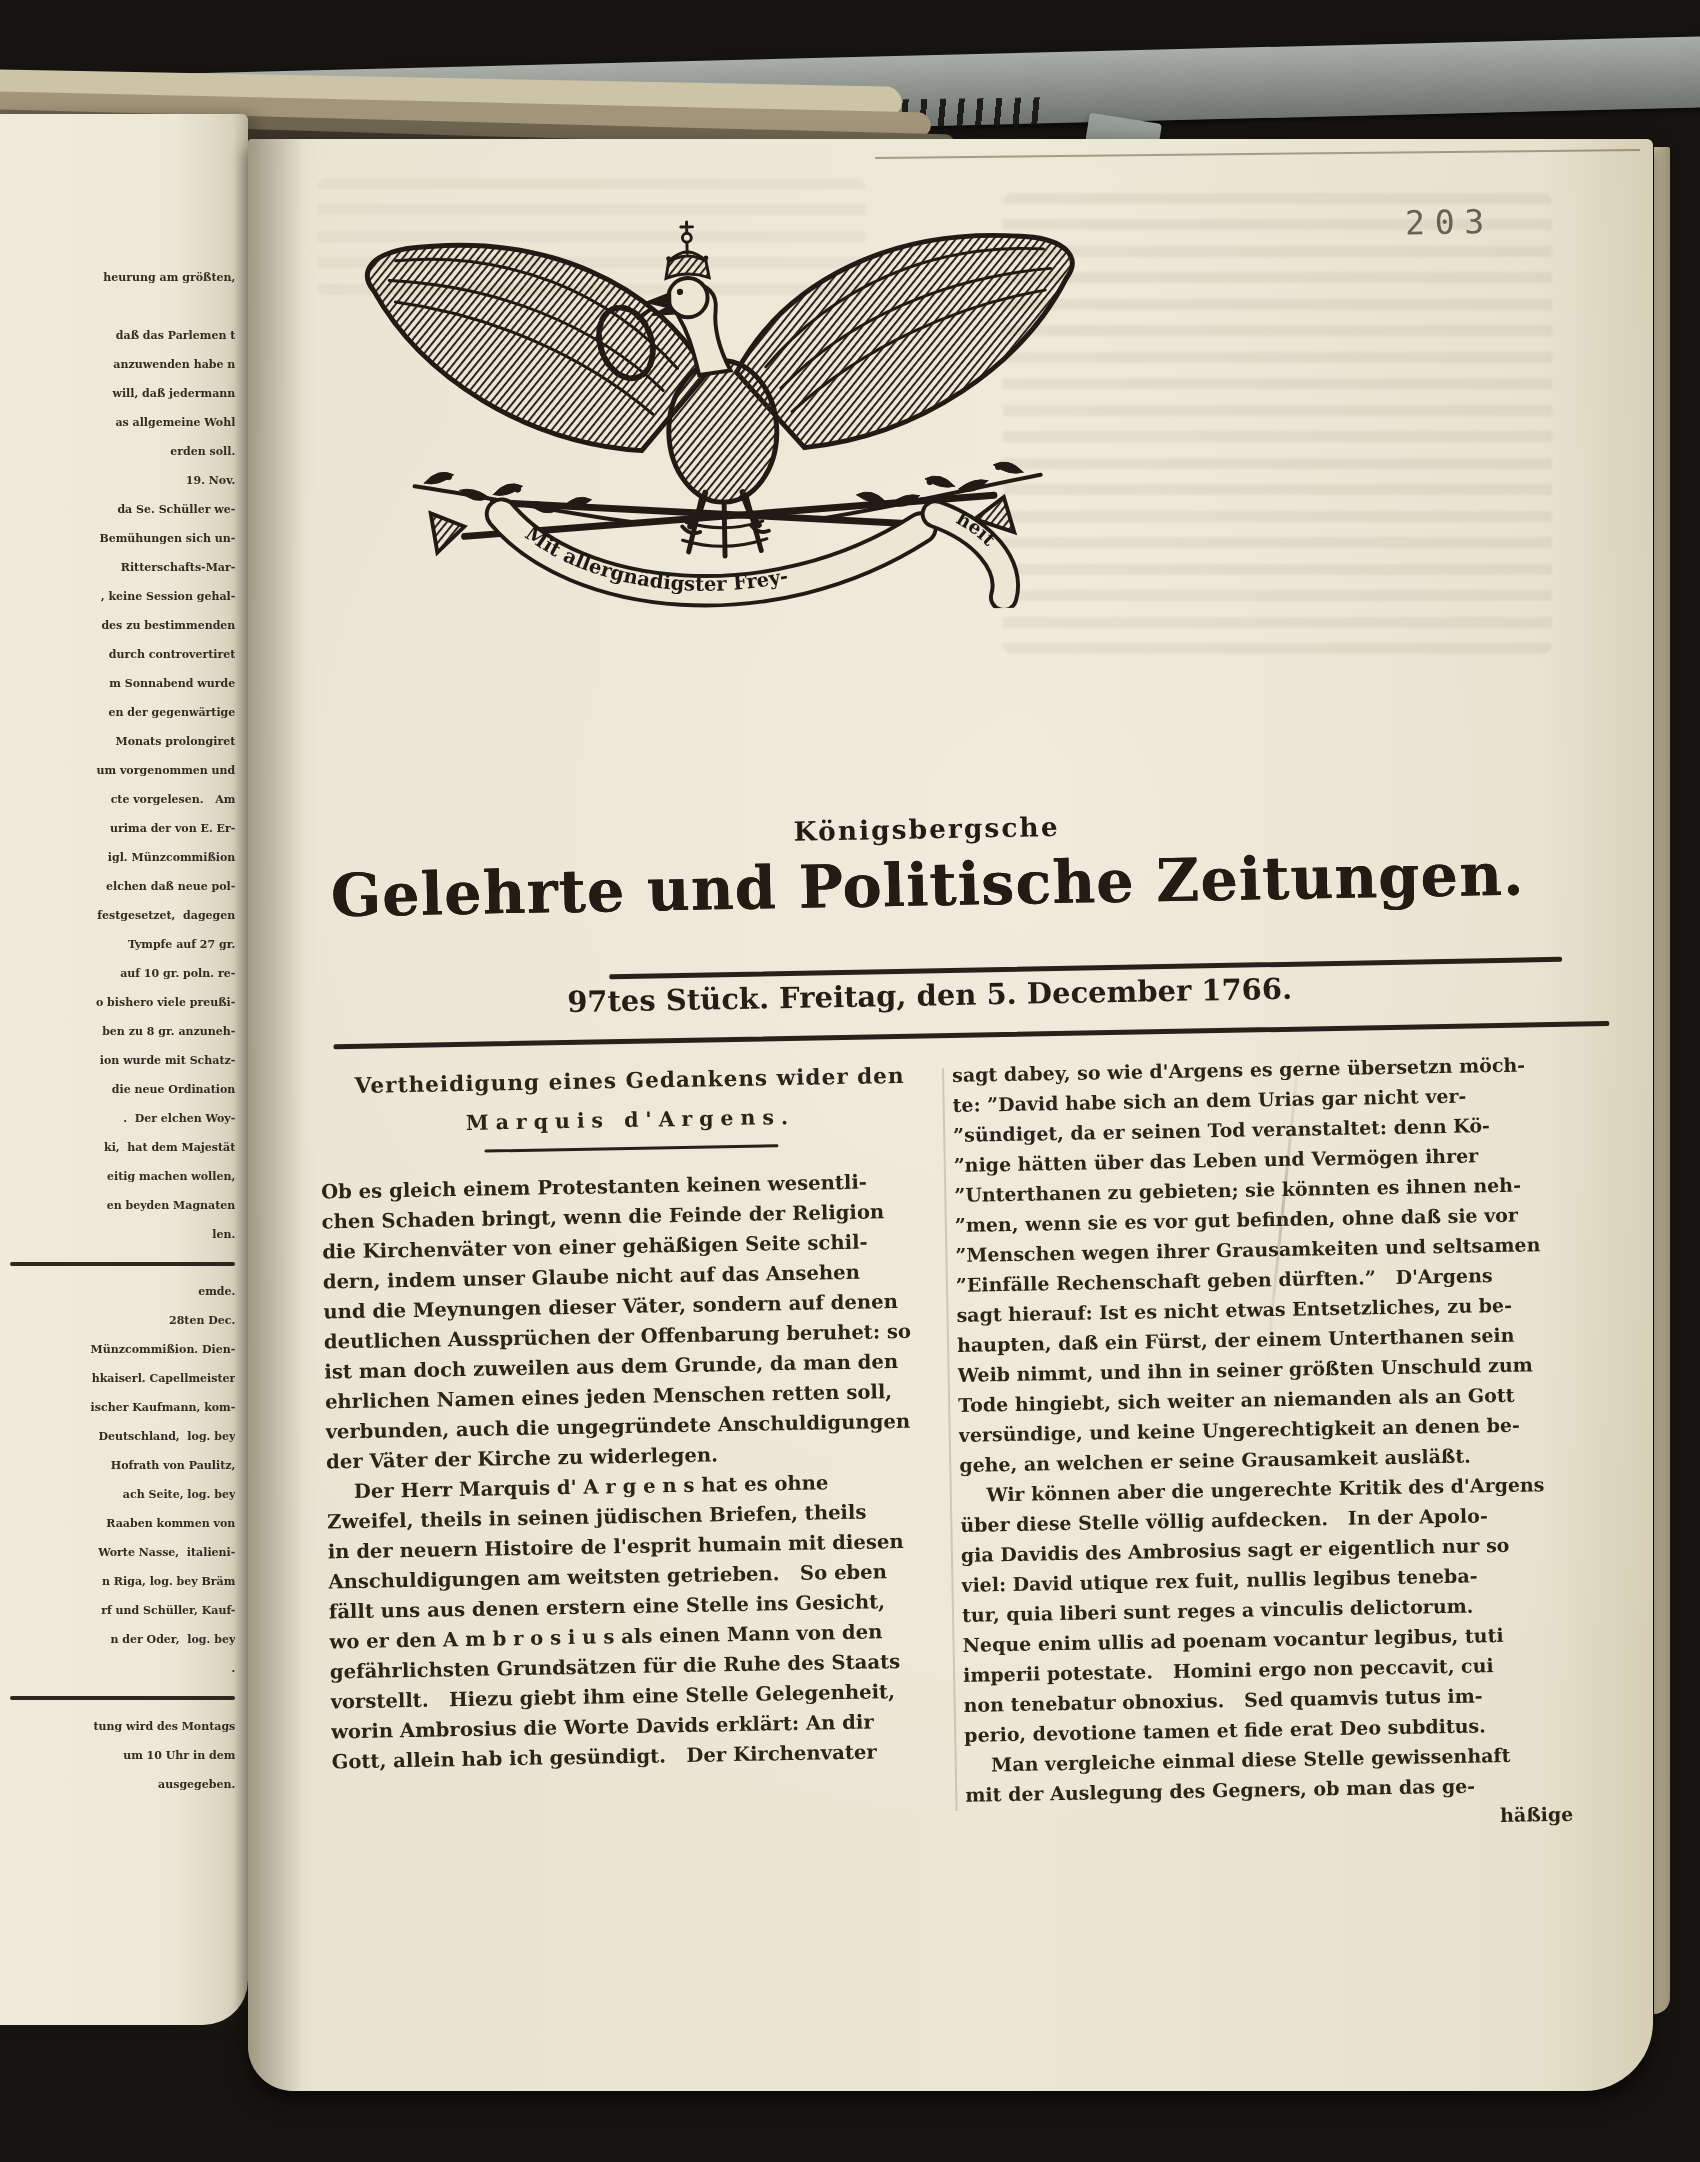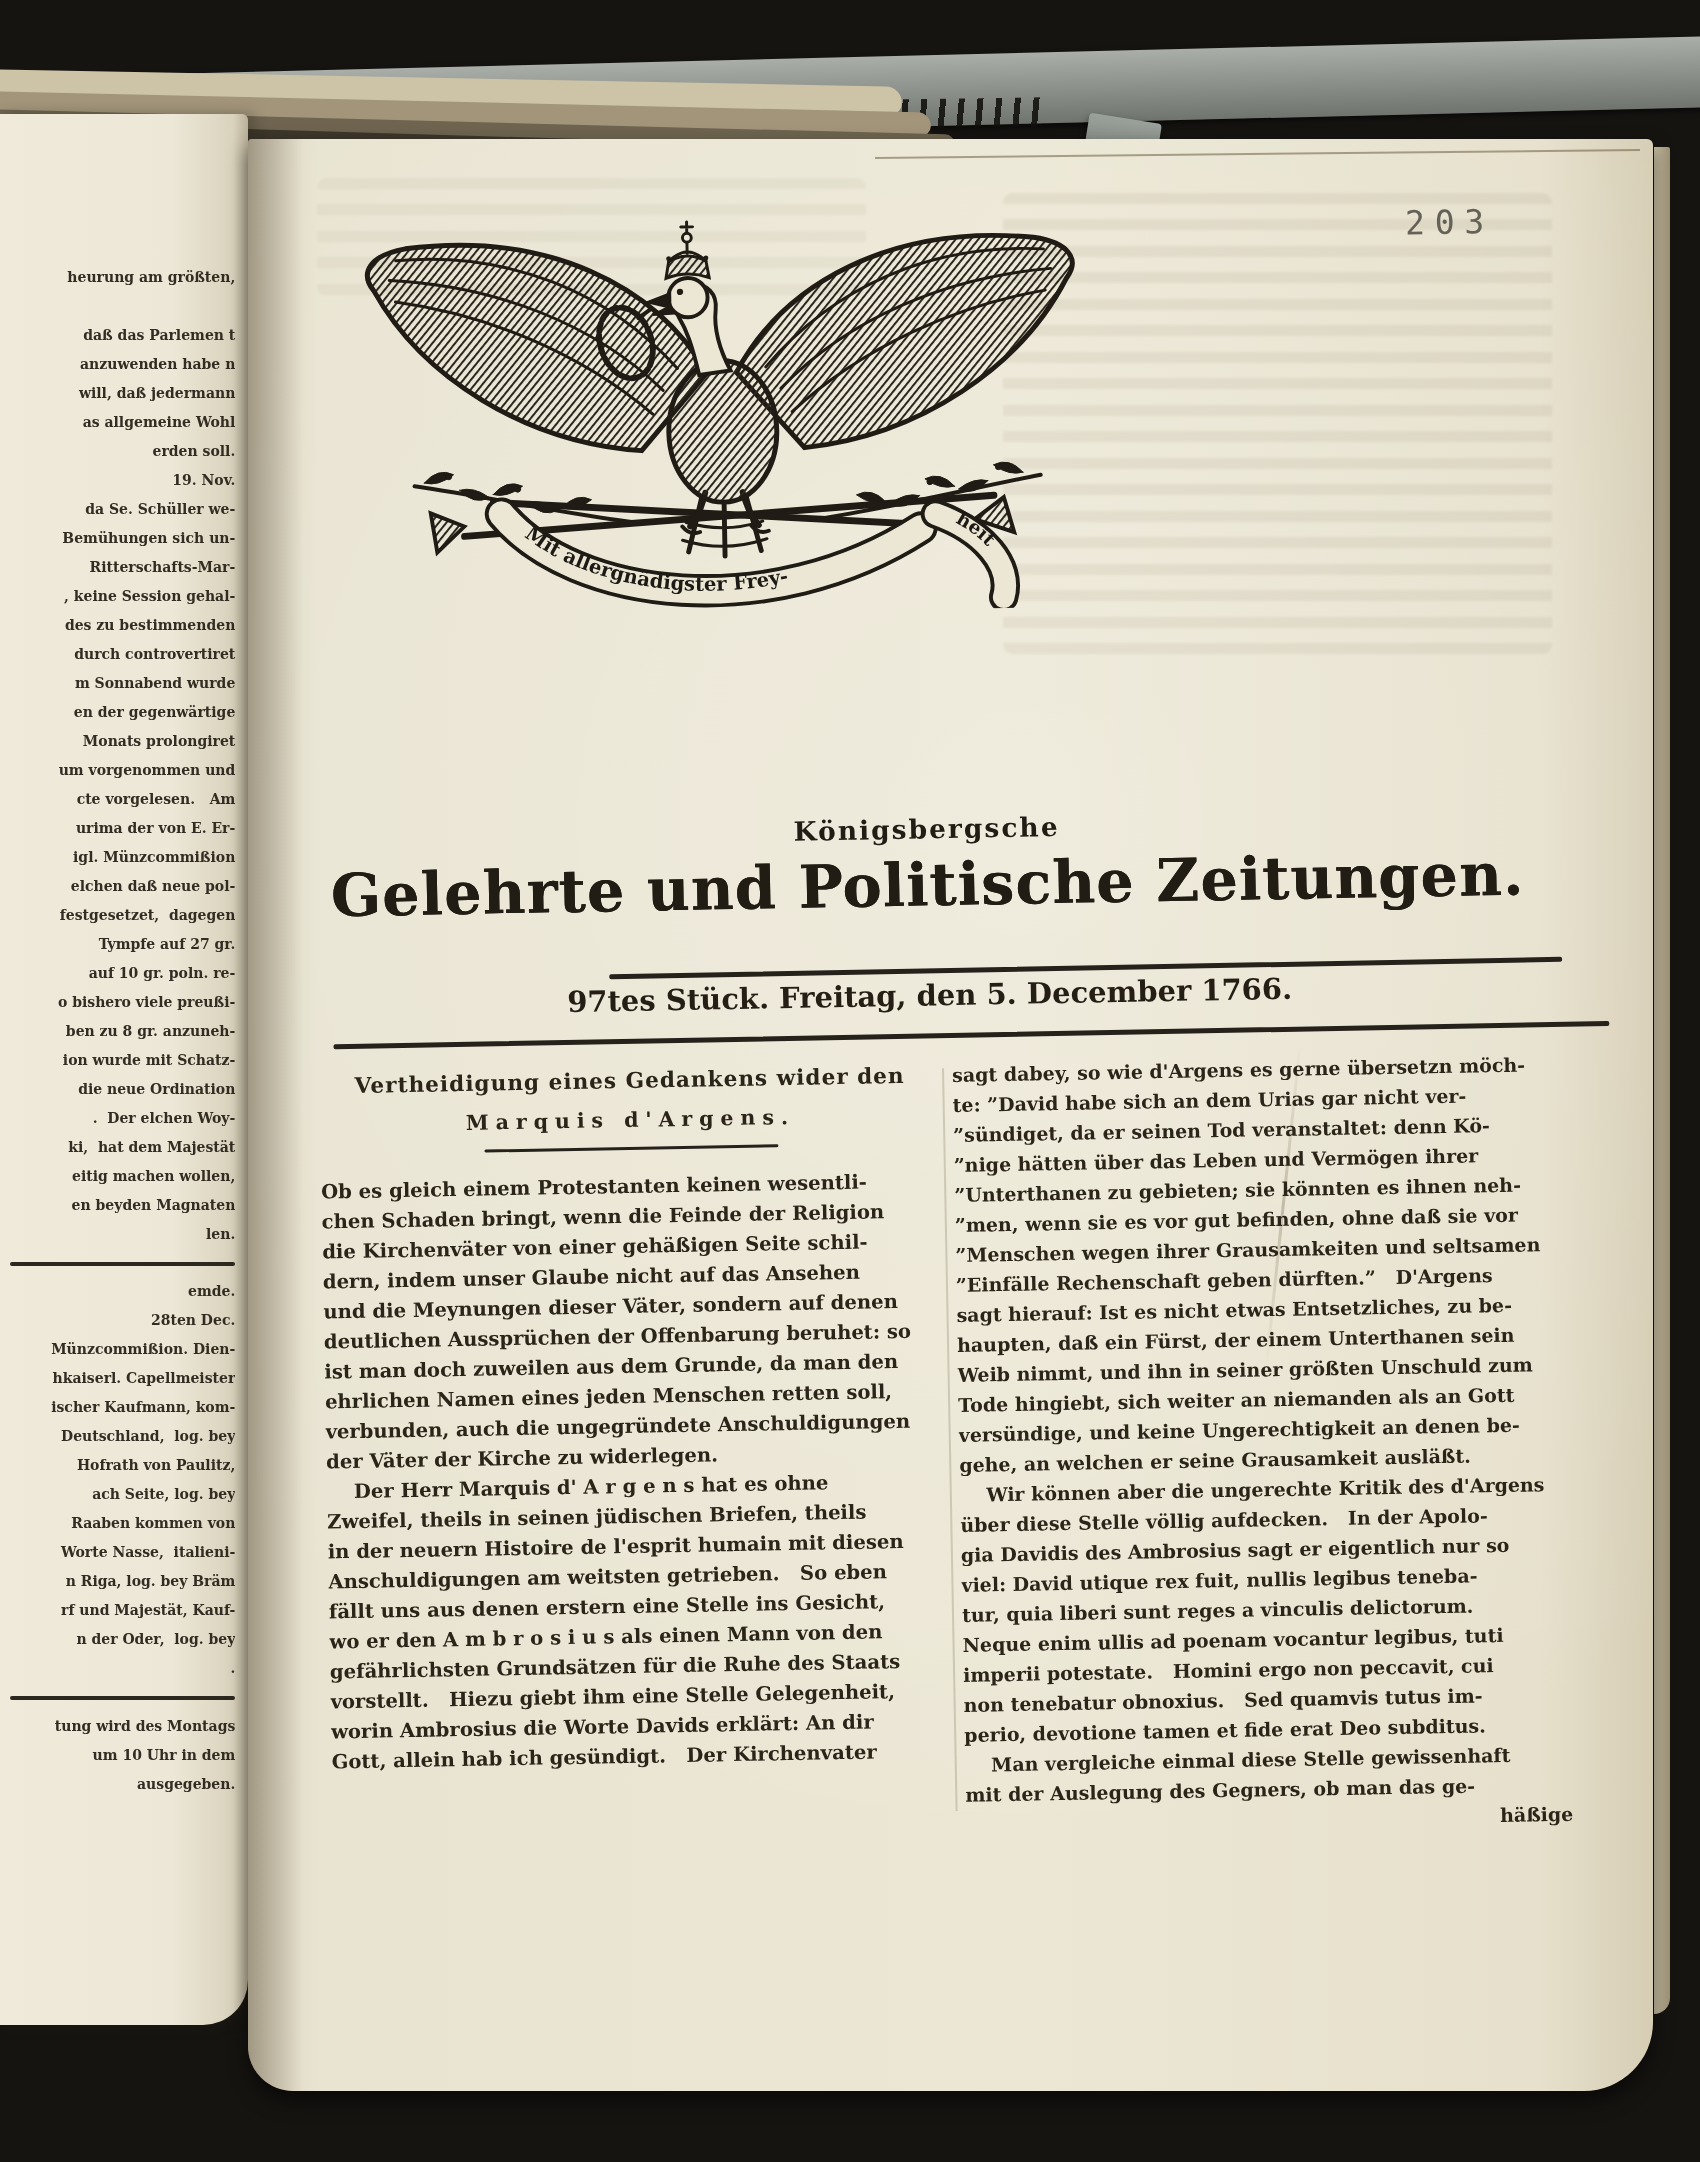--- a/index.html
+++ b/index.html
@@ -22,21 +22,21 @@
   .stack3{top:122px;width:965px;height:17.6px;background:#6e6450;transform:rotate(1.5deg);}
   .stack4{top:136px;width:980px;height:12.7px;background:#3c362b;transform:rotate(1.7deg);}
   .under-right{position:absolute;left:1654px;top:147px;width:15.7px;height:1867px;
                background:linear-gradient(90deg,#cfc5a9,#9c9176);border-radius:0 7.8px 59px 0;}
 
   
   .left-page{position:absolute;left:0;top:114px;width:248px;height:1911px;
              background:linear-gradient(90deg,#efead9 0%,#ece7d6 70%,#d9d2bd 94%,#b9b098 100%);
              border-radius:0 5.9px 45px 0;box-shadow:5.9px 0 13.7px rgba(40,34,22,.35);}
   .prev-lines{position:absolute;left:0;top:149px;width:100%;padding-right:12.7px;box-sizing:border-box;
-              text-align:right;color:#322c22;font-weight:600;font-size:14px;line-height:29px;}
+              text-align:right;color:#322c22;font-weight:600;font-size:11px;line-height:29px;}
   .prev-lines .line{white-space:pre;overflow:hidden;}
   .frag-rule{height:3.9px;background:#2c2820;margin:12.7px 0 11.8px 9.8px;border-radius:2px;}
 
   
   .main-page{position:absolute;left:248px;top:139px;width:1405px;height:1952px;
              background:
                radial-gradient(130% 90% at 55% 35%,rgba(255,255,255,.20),rgba(0,0,0,0) 60%),
                linear-gradient(90deg,#d8d1bc 0%,#e9e4d2 5%,#ece7d5 55%,#e6e0cc 92%,#d6cdb4 100%);
              border-radius:3.9px 5.9px 69px 45px;box-shadow:0 9.8px 19.6px rgba(0,0,0,.55);}
   .gutter-shade{position:absolute;left:0;top:0;width:55px;height:100%;
@@ -138,21 +138,21 @@
         <div class="line">28ten Dec.</div>
         <div class="line">Münzcommißion. Dien-</div>
         <div class="line">hkaiserl. Capellmeister</div>
         <div class="line">ischer Kaufmann, kom-</div>
         <div class="line">Deutschland,  log. bey</div>
         <div class="line">Hofrath von Paulitz,</div>
         <div class="line">ach Seite, log. bey</div>
         <div class="line">Raaben kommen von</div>
         <div class="line">Worte Nasse,  italieni-</div>
         <div class="line">n Riga, log. bey Bräm</div>
-        <div class="line">rf und Majestät, Kauf-</div>
+        <div class="line">rf und Schüller, Kauf-</div>
         <div class="line">n der Oder,  log. bey</div>
         <div class="line">.</div>
         <div class="frag-rule"></div>
         <div class="line">tung wird des Montags</div>
         <div class="line">um 10 Uhr in dem</div>
         <div class="line">ausgegeben.</div>
       </div>
   </div>
 
   <div class="main-page">

